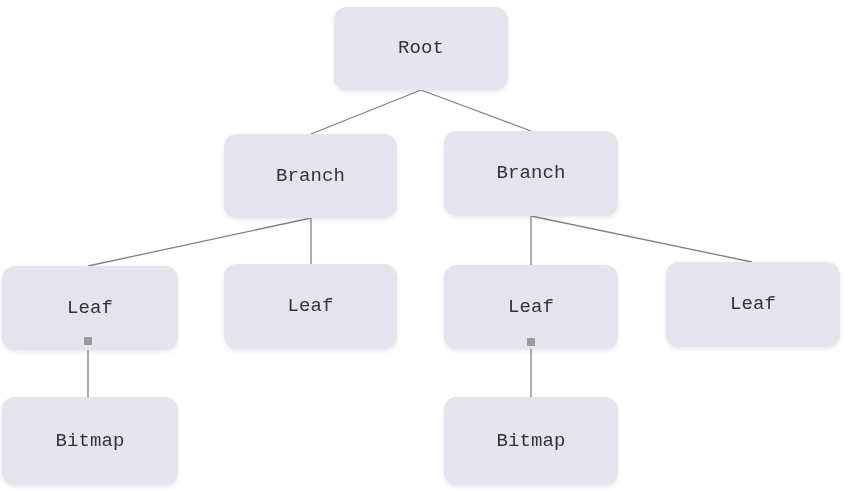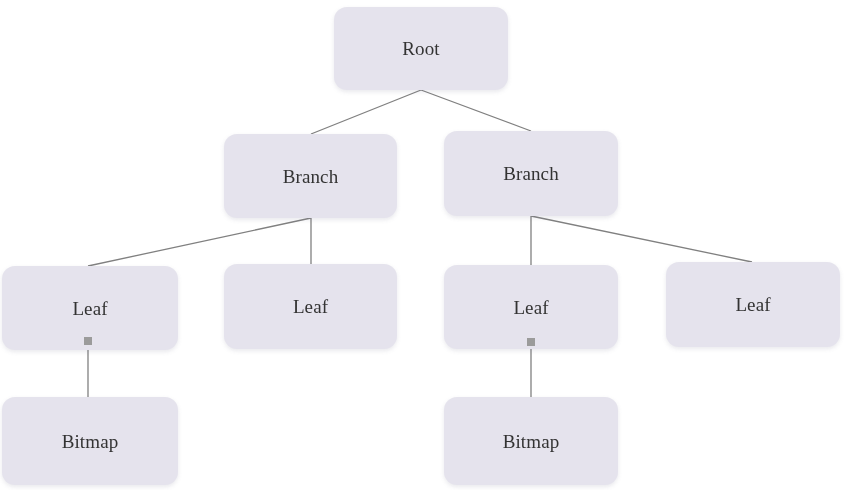--- a/index.html
+++ b/index.html
@@ -31,21 +31,21 @@
     position: absolute;
     box-sizing: border-box;
     display: flex;
     align-items: center;
     justify-content: center;
     background: #e5e3ed;
     border-radius: 13px;
     box-shadow: 0 2px 4px rgba(120, 120, 140, 0.16);
     color: #333333;
     font-size: 19px;
-    font-family: Liberation Serif, serif;
+    font-family: Liberation Mono, monospace;
     letter-spacing: 0.1px;
     z-index: 2;
   }
   .node-label {
     display: block;
     line-height: 1;
     white-space: nowrap;
   }
   .port-marker {
     position: absolute;

